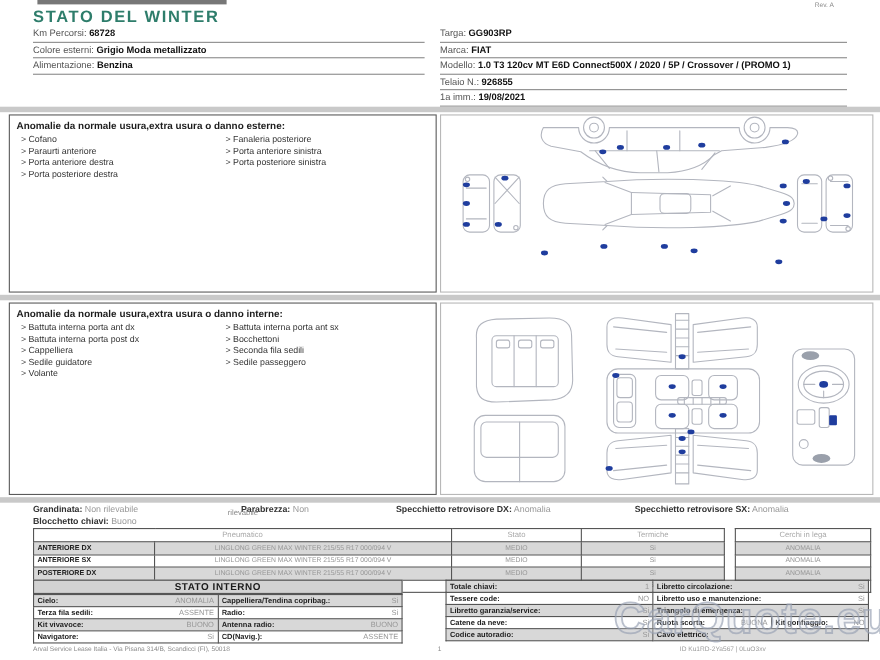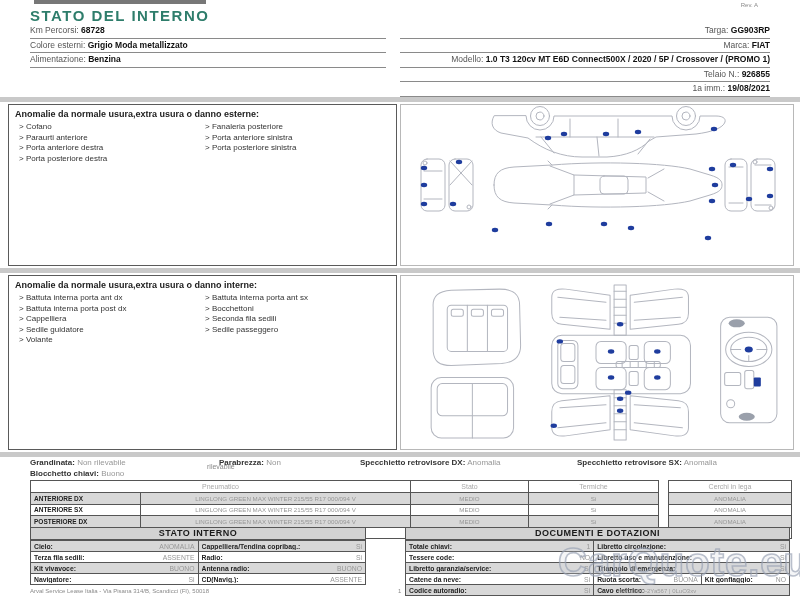--- a/index.html
+++ b/index.html
@@ -9,21 +9,21 @@
   html,body{margin:0;padding:0;}
   body{font-family:"Liberation Sans","DejaVu Sans",sans-serif;background:#fff;}
   .page{position:relative;width:800px;height:600px;background:#fff;overflow:hidden;}
 
   .scan-artifact{position:absolute;left:34px;top:0;width:172px;height:4px;background:#4a4a4a;opacity:.75;}
   .title{position:absolute;left:30px;top:7px;font-size:15px;font-weight:bold;color:var(--accent);letter-spacing:1.5px;}
   .rev{position:absolute;right:42px;top:2px;font-size:6px;color:#8a8a8a;}
 
   .fields{position:absolute;top:24px;}
   .fields-left{left:30px;width:356px;}
-  .fields-right{left:400px;width:370px;text-align:right;}
+  .fields-right{left:400px;width:370px;}
   .frow{border-bottom:1px solid #8a8a8a;padding:1px 0 2px 0;font-size:8.5px;line-height:10.5px;}
   .flabel{color:#555;}
   .fvalue{color:#111;font-weight:bold;}
 
   .band{position:absolute;left:0;width:800px;height:5px;background:var(--band);}
   .band1{top:97px;} .band2{top:268px;} .band3{top:452px;}
 
   .box{position:absolute;left:8px;width:387px;border:1px solid #5a5a5a;background:#fff;}
   .ext-box{top:104px;height:160px;}
   .int-box{top:275px;height:173px;}
@@ -80,21 +80,21 @@
   .f-left{position:absolute;left:30px;}
   .f-center{position:absolute;left:398px;}
   .f-right{position:absolute;left:618px;color:#9a9a9a;}
 </style>
 </head>
 <body>
 
 <div class="page">
 
   <div class="scan-artifact"></div>
-  <div class="title">STATO DEL INTERNO</div>
+  <div class="title">STATO DEL WINTER</div>
   <div class="rev">Rev. A</div>
 
   <div class="fields fields-left">
     <div class="frow"><span class="flabel">Km Percorsi:</span> <span class="fvalue">68728</span></div>
     <div class="frow"><span class="flabel">Colore esterni:</span> <span class="fvalue">Grigio Moda metallizzato</span></div>
     <div class="frow"><span class="flabel">Alimentazione:</span> <span class="fvalue">Benzina</span></div>
   </div>
 
   <div class="fields fields-right">
     <div class="frow"><span class="flabel">Targa:</span> <span class="fvalue">GG903RP</span></div>
@@ -437,21 +437,20 @@
                 <span class="k">CD(Navig.):</span>
                 <span class="v">ASSENTE</span>
               </div>
             </td>
       </tr>
     </tbody>
       </table>
   </div>
 
   <div class="secwrap secwrap-right">
-    <div class="sechead">DOCUMENTI E DOTAZIONI</div>
     <table class="kvtable">
       <colgroup>
           <col style="width:49%">
           <col style="width:51%">
         </colgroup>
       <tbody>
           <tr class="tr-odd docrow">
         <td class="kvcell">
               <div class="kv">
                 <span class="k">Totale chiavi:</span>

